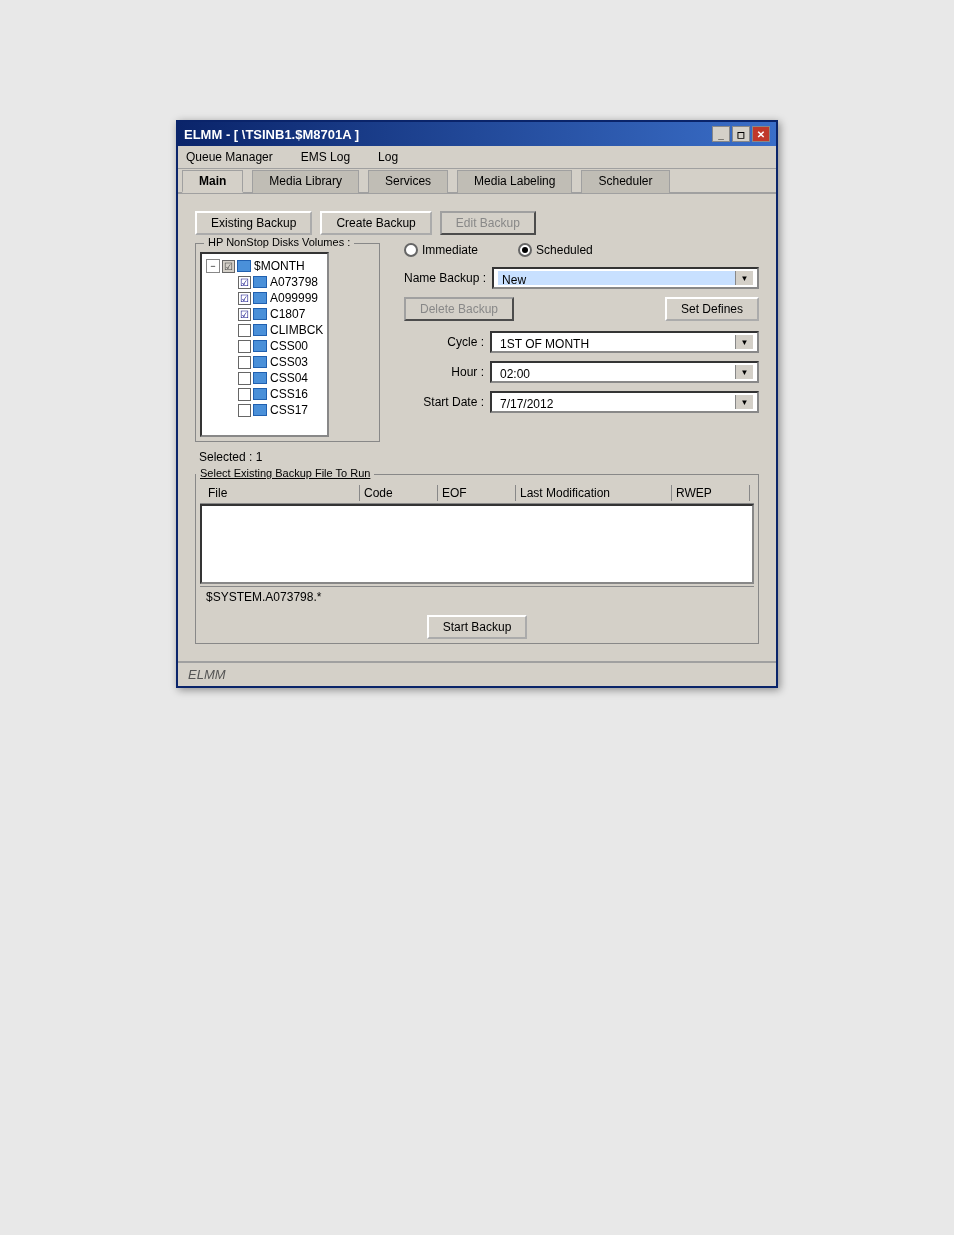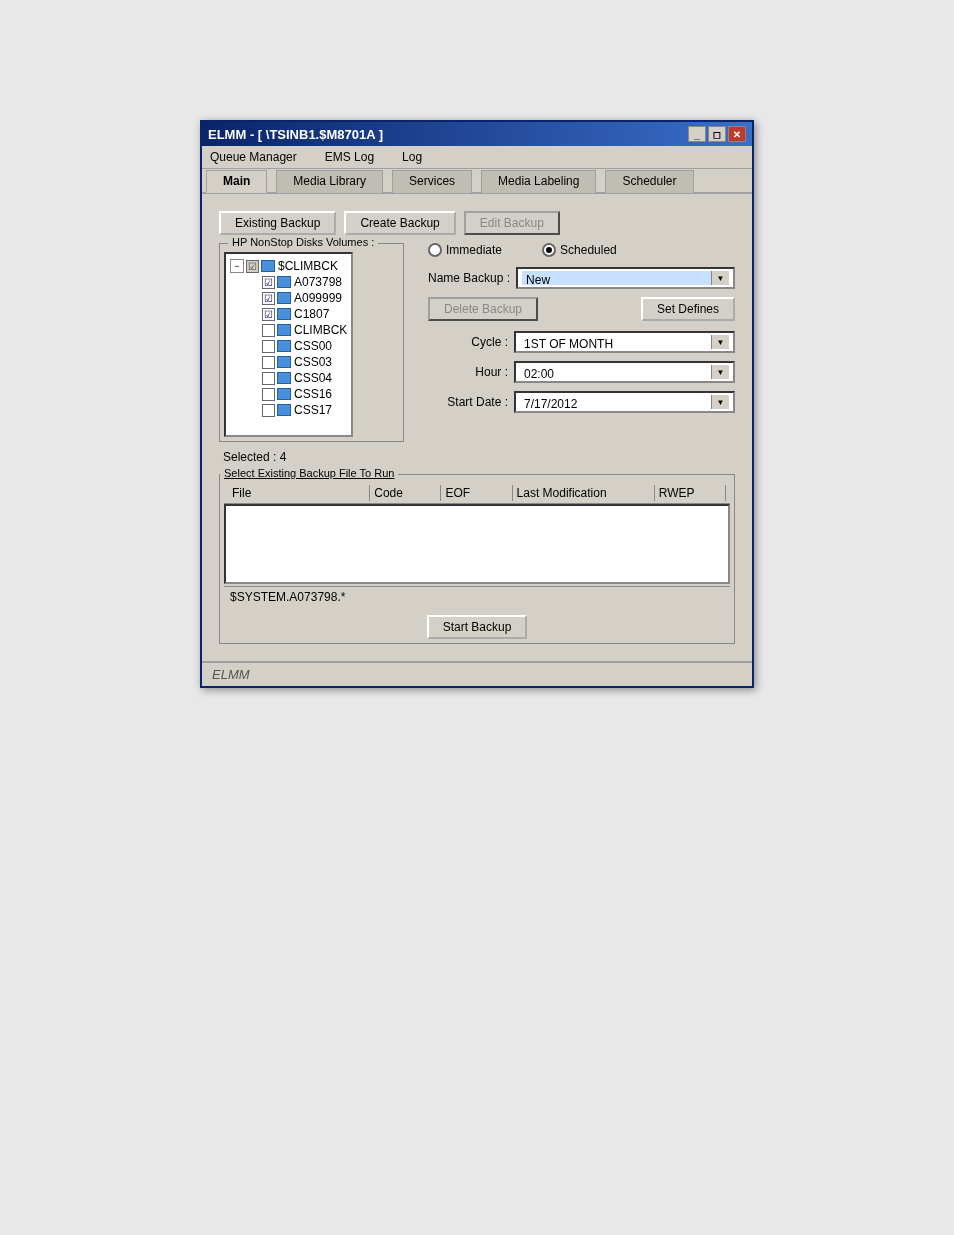--- a/index.html
+++ b/index.html
@@ -9,21 +9,21 @@
       font-size: 12px;
       width: 954px;
       min-height: 1235px;
       display: flex;
       justify-content: center;
       align-items: flex-start;
       padding: 120px 0;
     }
 
     .window {
-      width: 554px;
+      width: 602px;
       background: #0ea5e9;
       border: 2px solid #0a246a;
       box-shadow: 2px 2px 8px rgba(0,0,0,0.4);
     }
 
     .title-bar {
       background: linear-gradient(to right, #0a246a, #3a6ec8);
       color: white;
       padding: 4px 6px;
       display: flex;
@@ -399,21 +399,21 @@
       <div class="left-panel">
         <div class="group-box">
           <span class="group-box-title">HP NonStop Disks Volumes :</span>
           <div style="display:flex;">
             <div class="tree-view">
 
               <div class="tree-item">
                 <span class="expand-btn">−</span>
                 <span class="checkbox partial">☑</span>
                 <span style="display:inline-block;width:14px;height:12px;background:#4a90d9;border:1px solid #2060b0;margin-right:3px;vertical-align:middle;"></span>
-                <span>$CLIMBCK</span>
+                <span>$MONTH</span>
               </div>
 
               <div class="tree-item">
                 <span class="tree-indent"></span>
                 <span class="tree-indent"></span>
                 <span class="checkbox checked">☑</span>
                 <span style="display:inline-block;width:14px;height:12px;background:#4a90d9;border:1px solid #2060b0;margin-right:3px;vertical-align:middle;"></span>
                 <span>A073798</span>
               </div>
               <div class="tree-item">
@@ -468,21 +468,21 @@
               <div class="tree-item">
                 <span class="tree-indent"></span>
                 <span class="tree-indent"></span>
                 <span class="checkbox"></span>
                 <span style="display:inline-block;width:14px;height:12px;background:#4a90d9;border:1px solid #2060b0;margin-right:3px;vertical-align:middle;"></span>
                 <span>CSS17</span>
               </div>
             </div>
           </div>
         </div>
-        <div class="selected-count">Selected : 4</div>
+        <div class="selected-count">Selected : 1</div>
       </div>
 
       <div class="right-panel">
 
         <div class="radio-group">
           <div class="radio-item">
             <div class="radio-circle"></div>
             <span>Immediate</span>
           </div>
           <div class="radio-item">

